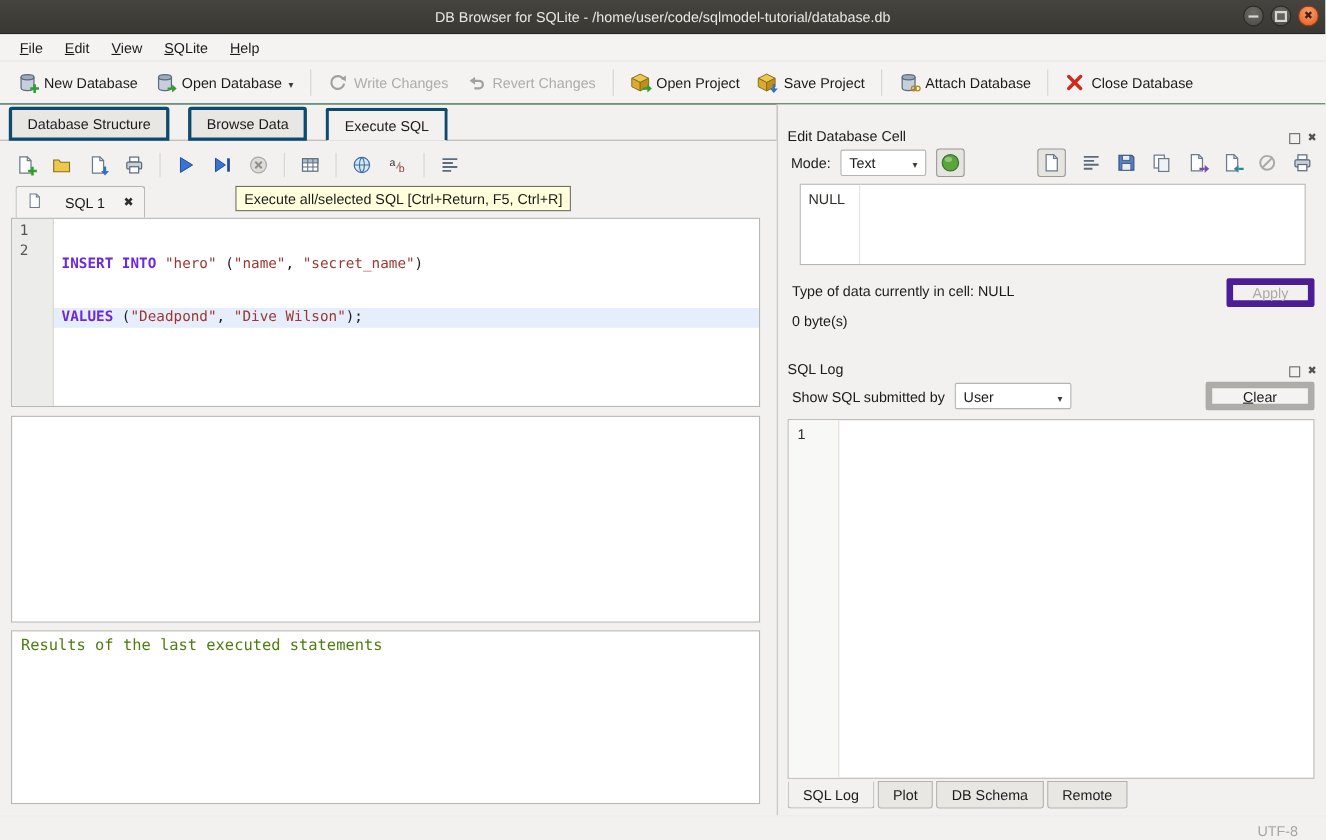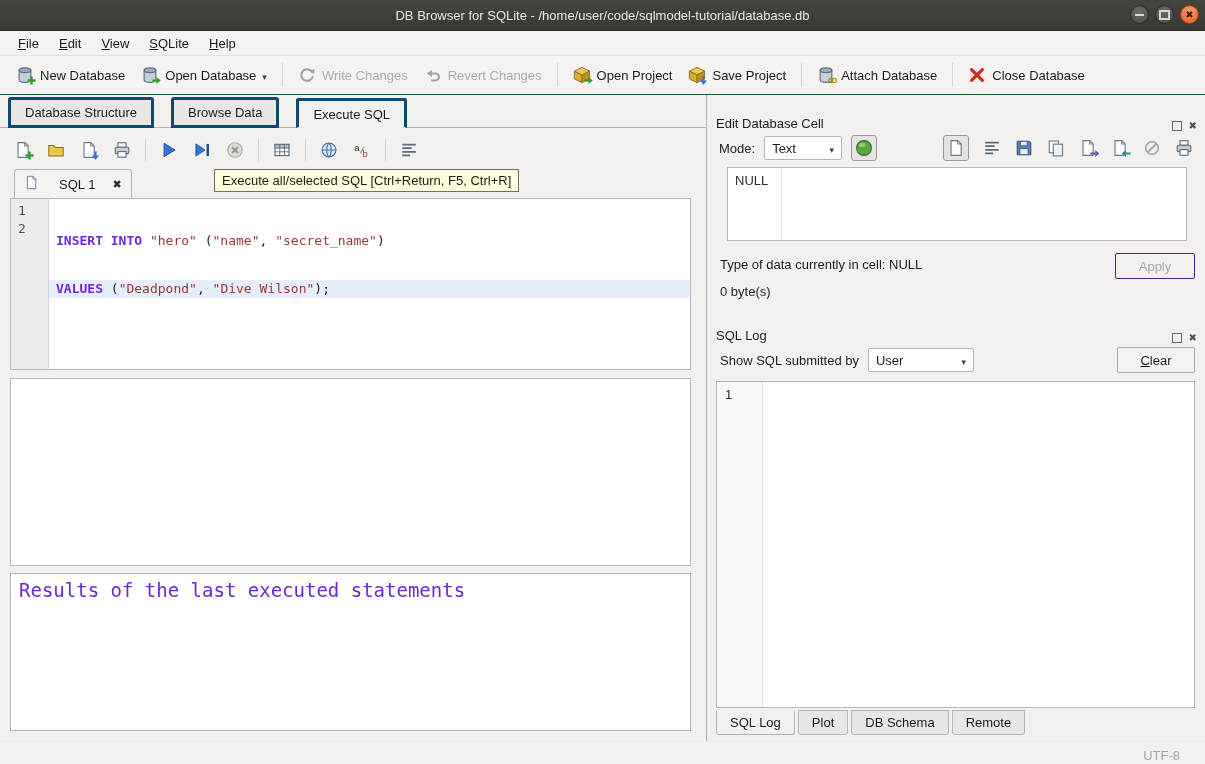--- a/index.html
+++ b/index.html
@@ -59,21 +59,21 @@
     font-family:"DejaVu Sans Mono","Liberation Mono",monospace;font-size:13px;}
   .gutter{width:38px;background:#ececea;border-right:1px solid #d8d6d2;color:#55534f;padding-top:3px;box-sizing:border-box;flex:none;}
   .gutter .ln{height:18px;line-height:18px;padding-left:7px;}
   .code{flex:1;padding-top:3px;white-space:pre;}
   .cline{height:18px;line-height:18px;padding-left:7px;}
   .cline.current{background:#e7eefb;}
   .kw{color:#6d28d9;font-weight:bold;}
   .str{color:#9c3630;}
   .grid-box{height:186px;border:1px solid #b9b7b3;background:#fff;margin-top:8px;flex:none;}
   .results-box{flex:1;border:1px solid #b9b7b3;background:#fff;margin-top:7px;
-    font-family:"DejaVu Sans Mono","Liberation Mono",monospace;font-size:19px;color:#6d28d9;
+    font-family:"DejaVu Sans Mono","Liberation Mono",monospace;font-size:14px;color:#4d7c0f;
     padding:5px 8px;box-sizing:border-box;}
   
   .tooltip{position:absolute;left:178px;top:169px;background:#ffffdc;border:1px solid #6f6e68;
     padding:3px 7px;z-index:60;color:#1b1b1b;white-space:nowrap;margin-left:36px;}
   
   .right-pane{flex:1;border-left:1px solid #b5b3af;background:#f2f1ef;display:flex;flex-direction:column;box-sizing:border-box;}
   .dock-header{display:flex;align-items:flex-end;height:24px;padding:2px 8px 0 9px;flex:none;margin-top:10px;}
   .dock-title{flex:1;}
   .dock-icons{display:flex;gap:7px;align-items:center;}
   .dock-float{width:8px;height:8px;border:1px solid #6b6965;display:inline-block;}
@@ -82,25 +82,25 @@
   .combo{display:flex;align-items:center;justify-content:space-between;background:#fff;border:1px solid #b7b5b1;
     border-radius:2px;height:24px;padding:0 7px;box-sizing:border-box;}
   .combo.mode{width:78px;}
   .combo.user{width:106px;}
   .icon-strip{display:flex;gap:14px;margin-left:auto;align-items:center;}
   .cell-edit{height:72px;margin:2px 18px 6px 20px;border:1px solid #b9b7b3;background:#fff;position:relative;flex:none;}
   .cell-null{position:absolute;top:5px;left:7px;color:#2e2d2a;}
   .cell-divider{position:absolute;left:53px;top:0;bottom:0;width:1px;background:#e6e4e0;}
   .info-row{display:flex;align-items:flex-start;padding:6px 10px 0 13px;flex:none;}
   .type-info{flex:1;padding-top:4px;}
-  .btn{display:flex;align-items:center;justify-content:center;background:#f2f1ee;border:1px solid #4c1d95;border-radius:2px;box-sizing:border-box;}
+  .btn{display:flex;align-items:center;justify-content:center;background:#f2f1ee;border:6px solid #4c1d95;border-radius:2px;box-sizing:border-box;}
   .apply-btn{width:80px;height:26px;color:#aba9a5;}
   .size-info{padding:5px 12px 8px 13px;flex:none;}
   .filter-row{display:flex;align-items:center;padding:4px 10px 2px 13px;gap:9px;flex:none;}
-  .clear-btn{margin-left:auto;width:78px;height:26px;border-color:#aeacA8;background:#f4f3f1;justify-content:center;}
+  .clear-btn{margin-left:auto;width:99px;height:26px;border-color:#aeacA8;background:#f4f3f1;justify-content:center;}
   .clear-btn .lbl{display:block;}
   .clear-btn .lbl::first-letter{text-decoration:underline;}
   .log-area{flex:1;margin:6px 10px 0 9px;border:1px solid #b9b7b3;background:#fff;display:flex;overflow:hidden;}
   .log-gutter{width:46px;background:#f8f8f7;border-right:1px solid #e2e0dc;padding:5px 0 0 8px;box-sizing:border-box;color:#2e2d2a;flex:none;}
   .bottom-tabs{display:flex;align-items:flex-start;height:30px;padding:0 0 0 9px;margin-top:3px;flex:none;}
   .btab{padding:4px 13px;border:1px solid #b5b3af;border-radius:0 0 3px 3px;background:#e9e7e4;margin-right:3px;margin-top:-1px;}
   .btab.active{background:#f2f1ef;border-top-color:#f2f1ef;}
   
   .statusbar{height:28px;display:flex;align-items:center;justify-content:flex-end;padding-right:25px;
     color:#a7a5a1;background:#f2f1ef;box-sizing:border-box;border-top:1px solid #edecea;}

